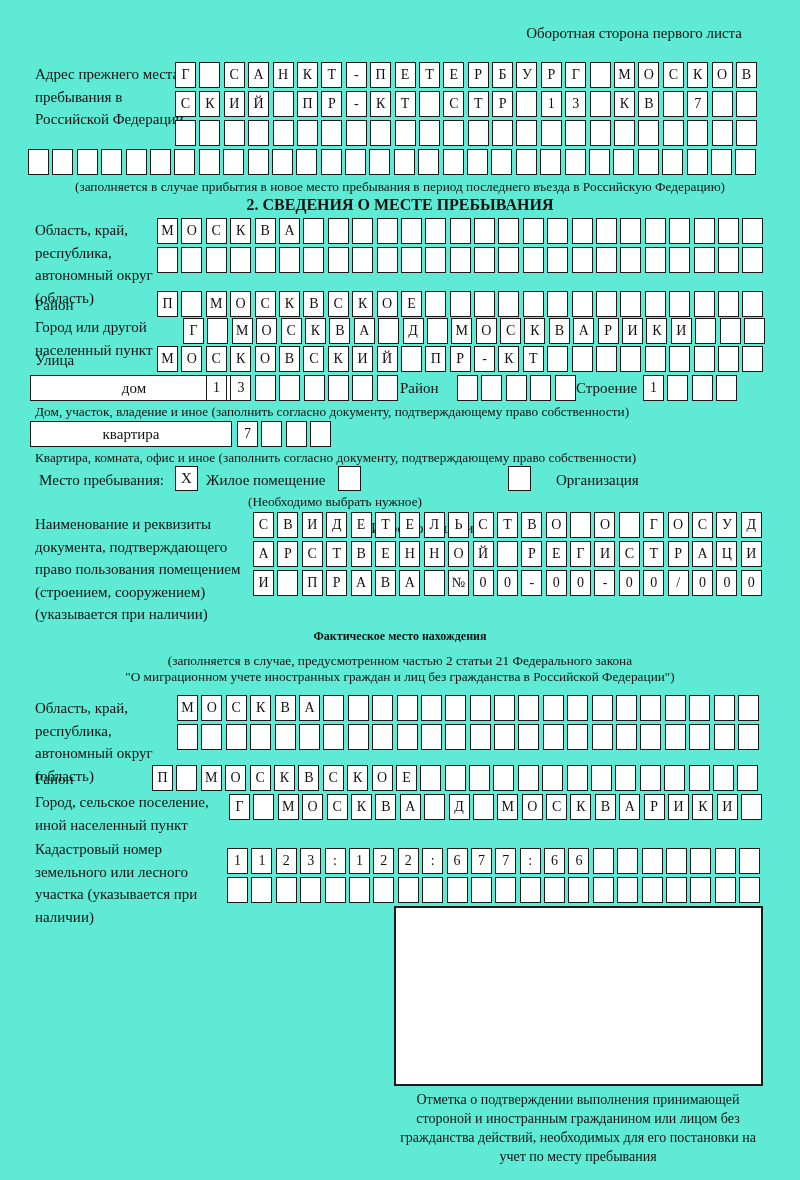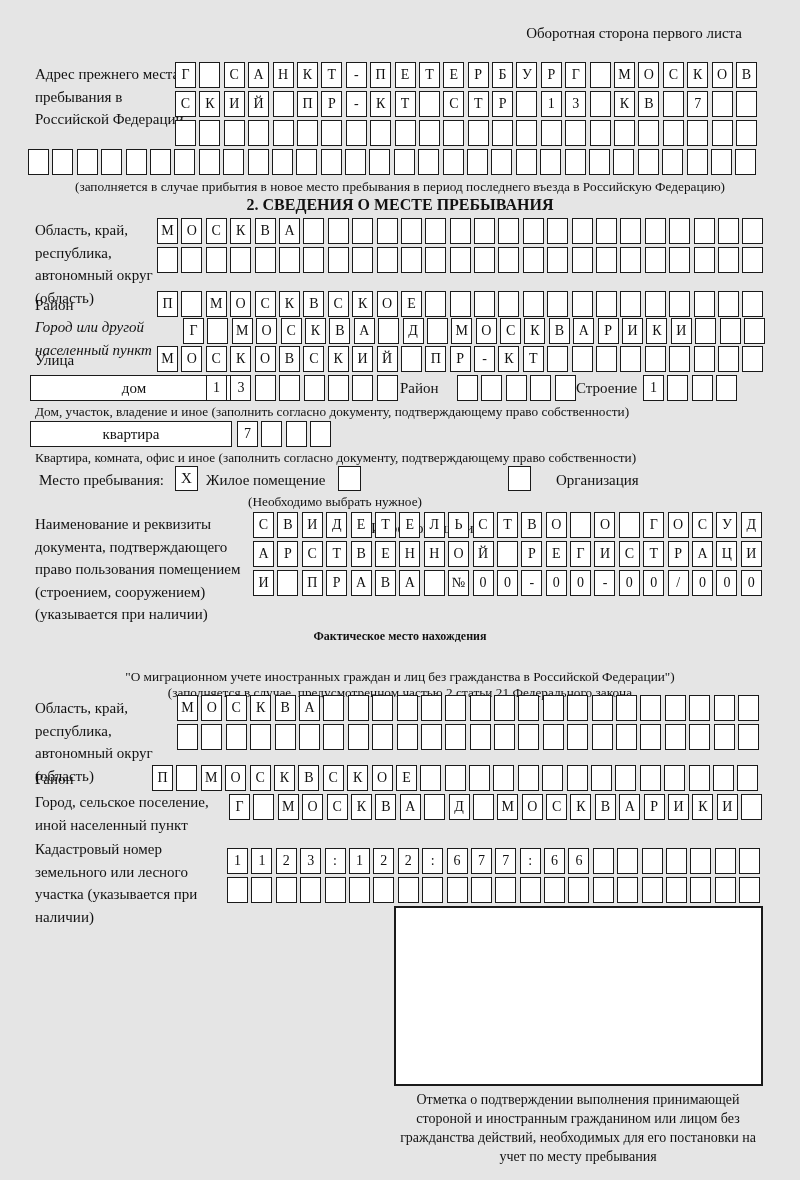--- a/index.html
+++ b/index.html
@@ -1,16 +1,16 @@
 <!DOCTYPE html>
 <html><head>
 <meta charset="utf-8">
 <style>
   html,body{margin:0;padding:0;background:#fff;}
-  #form{position:relative;width:800px;height:1180px;background:#e5e5e5;color:#111;
+  #form{position:relative;width:800px;height:1180px;background:#5eead4;color:#111;
         font-family:"Liberation Serif","DejaVu Serif",serif;overflow:hidden;}
   .abs{position:absolute;}
   .lbl{font-size:15px;line-height:22.5px;color:#111;}
   .note{font-size:13.3px;color:#111;}
   .center{text-align:center;width:800px;left:0;}
   .hdr{font-weight:bold;font-size:12px;}
   .cellrow{display:flex;gap:3.4px;}
   .cell{width:21px;height:26px;flex:0 0 21px;border:1.6px solid #1a1a1a;box-sizing:border-box;
         display:flex;align-items:center;justify-content:center;
         font-size:14px;line-height:1;background:#fff;}
@@ -221,21 +221,21 @@
       <span class="cell"></span>
       <span class="cell"></span>
       <span class="cell"></span>
       <span class="cell"></span>
       <span class="cell"></span>
       <span class="cell"></span>
       <span class="cell"></span>
       <span class="cell"></span>
     </div>
 
-  <div class="abs lbl" style="left:35px;top:316px;width:152px;font-style:italic;">Город или другой населенный пункт</div>
+  <div class="abs lbl" style="left:35px;top:316px;width:152px;">Город или другой населенный пункт</div>
   <div class="abs cellrow" style="left:183px;top:318px;">
       <span class="cell">Г</span>
       <span class="cell"></span>
       <span class="cell">М</span>
       <span class="cell">О</span>
       <span class="cell">С</span>
       <span class="cell">К</span>
       <span class="cell">В</span>
       <span class="cell">А</span>
       <span class="cell"></span>
@@ -396,21 +396,21 @@
       <span class="cell">-</span>
       <span class="cell">0</span>
       <span class="cell">0</span>
       <span class="cell">/</span>
       <span class="cell">0</span>
       <span class="cell">0</span>
       <span class="cell">0</span>
     </div>
 
   <div class="abs hdr center" style="top:629px;">Фактическое место нахождения</div>
-  <div class="abs note center" style="top:653px;margin-top:32px;">(заполняется в случае, предусмотренном частью 2 статьи 21 Федерального закона</div>
+  <div class="abs note center" style="top:653px;">(заполняется в случае, предусмотренном частью 2 статьи 21 Федерального закона</div>
   <div class="abs note center" style="top:669px;">"О миграционном учете иностранных граждан и лиц без гражданства в Российской Федерации")</div>
 
   <div class="abs lbl" style="left:35px;top:697px;width:138px;">Область, край, республика, автономный округ (область)</div>
   <div class="abs cellrow" style="left:177px;top:695px;">
       <span class="cell">М</span>
       <span class="cell">О</span>
       <span class="cell">С</span>
       <span class="cell">К</span>
       <span class="cell">В</span>
       <span class="cell">А</span>

